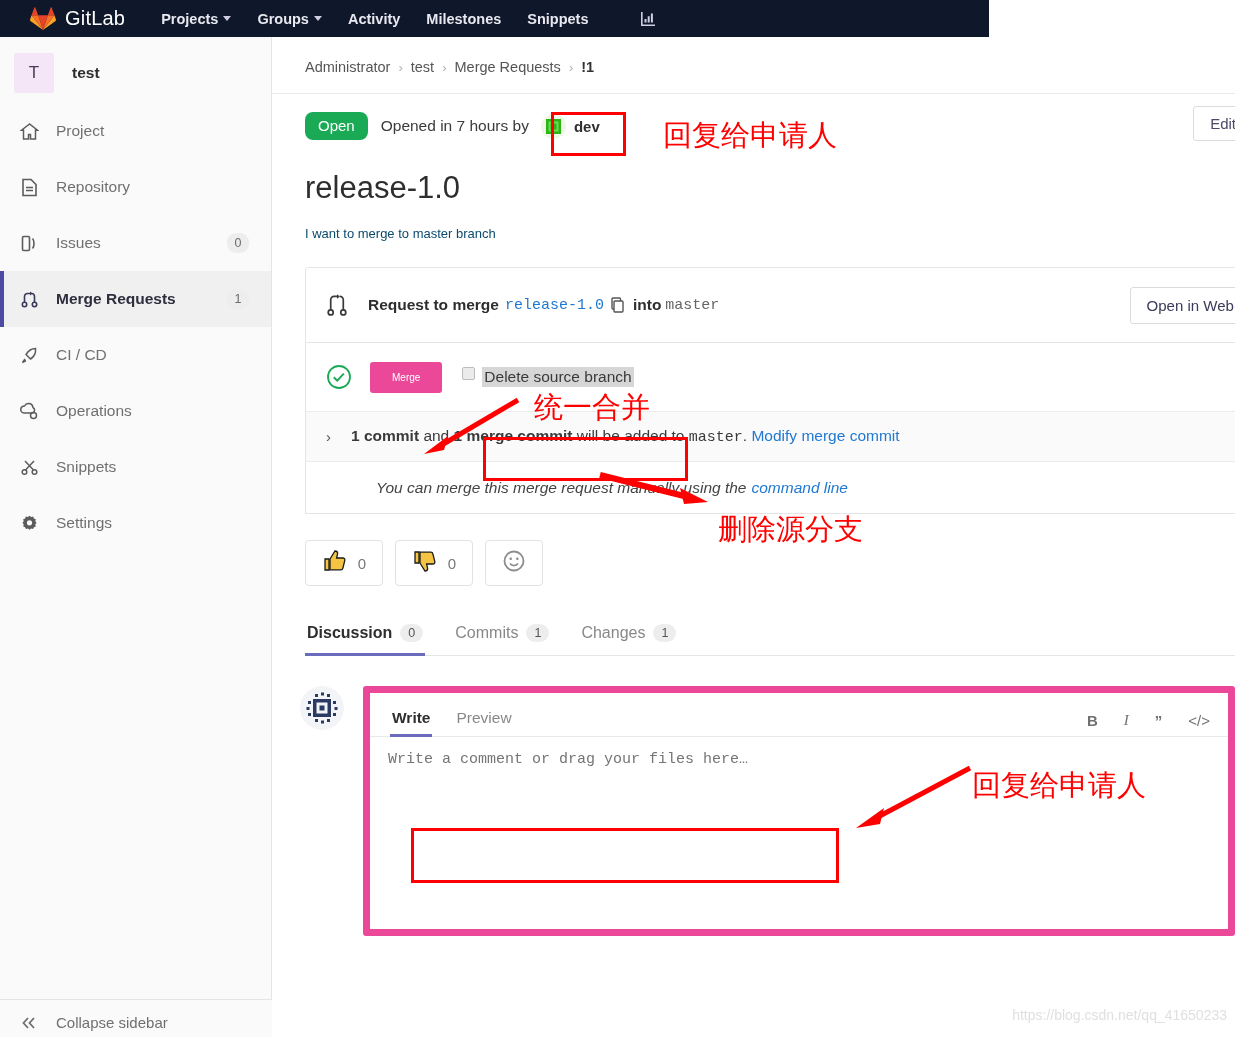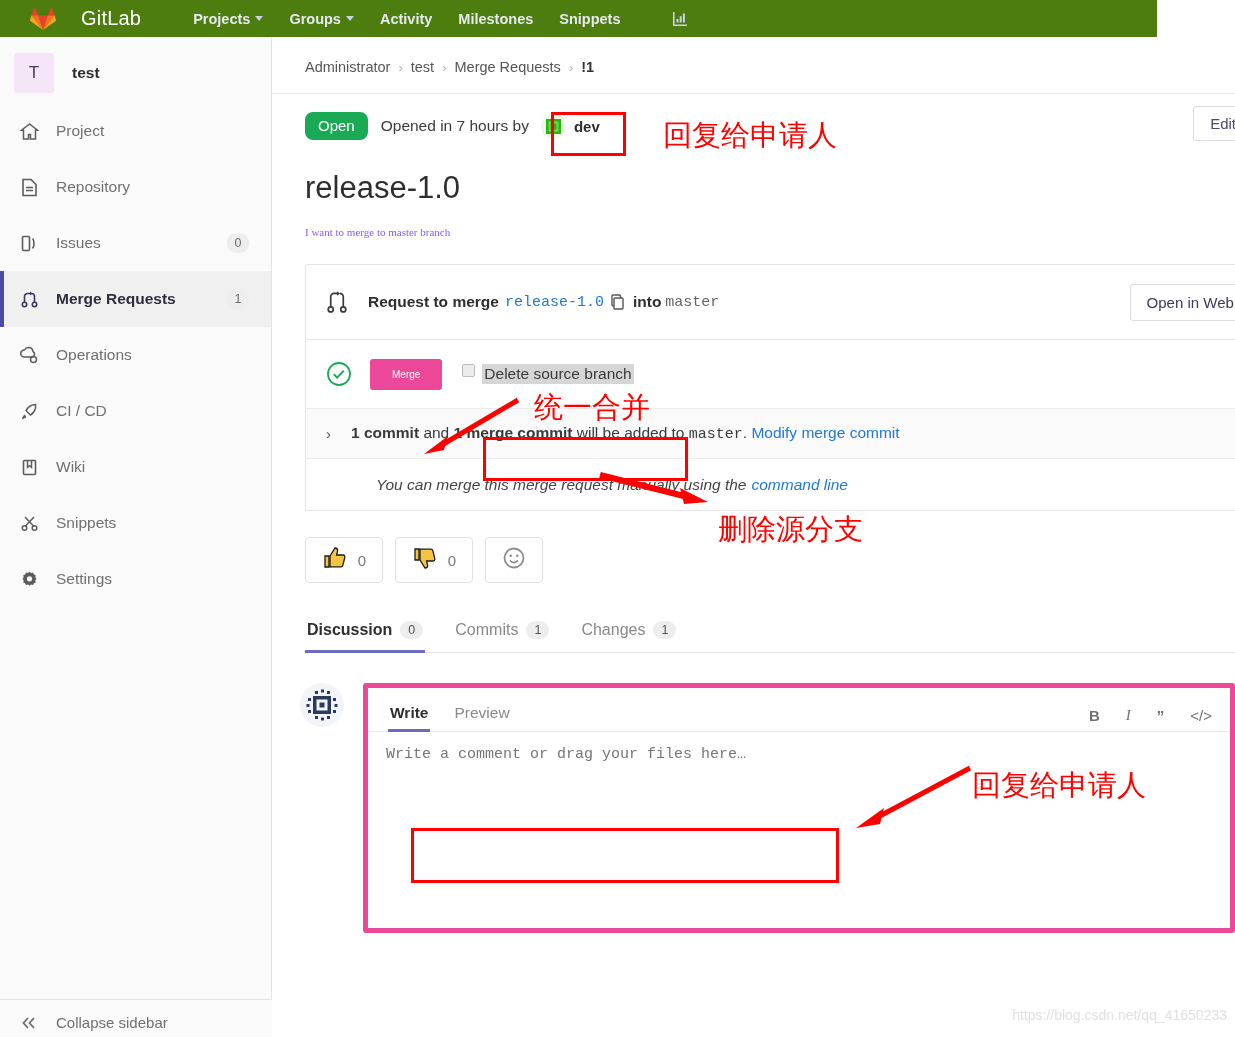--- a/index.html
+++ b/index.html
@@ -5,22 +5,22 @@
   * { box-sizing: border-box; margin: 0; padding: 0; }
   html, body {
     width: 1235px; height: 1037px;
     font-family: "Liberation Sans", sans-serif;
     background: #fff; overflow: hidden;
   }
   #root { position: relative; width: 1235px; height: 1037px; }
 
   
   .navbar {
-    position: absolute; top: 0; left: 0; width: 1157px; height: 37px;
-    background: #4d7c0f; display: flex; align-items: center; gap: 16px;
+    position: absolute; top: 0; left: 0; width: 989px; height: 37px;
+    background: #0f172a; display: flex; align-items: center;
   }
   .gl-logo { margin-left: 30px; width: 26px; height: 24px; position: relative; }
   .brand-text {
     color: #fff; font-size: 20px; margin-left: 9px; letter-spacing: .2px;
   }
   .nav-links { display: flex; align-items: center; margin-left: 36px; gap: 26px; }
   .nav-link {
     color: #e8e8f0; font-size: 14.5px; font-weight: bold; display: flex;
     align-items: center; gap: 5px; cursor: pointer; white-space: nowrap;
   }
@@ -91,21 +91,21 @@
   .dev-chip { display: flex; align-items: center; gap: 8px; margin-left: 12px; }
   .dev-avatar { width: 25px; height: 25px; border-radius: 50%; }
   .dev-name { font-weight: bold; font-size: 15px; color: #2e2e2e; }
   .edit-btn {
     position: absolute; right: -18px; top: 12px; border: 1px solid #dcdcdc;
     background: #fff; border-radius: 3px; padding: 8px 16px; font-size: 15px;
     color: #4a4a6a; cursor: pointer;
   }
 
   .mr-title { font-size: 31px; color: #2e2e2e; padding: 14px 0 0 33px; font-weight: normal; }
-  .mr-desc { font-size: 11px; color: #8b5cf6; padding: 20px 0 0 33px; font-family: Liberation Serif, serif; }
+  .mr-desc { font-size: 13px; color: #0c4a6e; padding: 20px 0 0 33px; }
 
   
   .widget { margin: 26px 0 0 33px; width: 990px; }
   .widget-head {
     border: 1px solid #e5e5e5; border-radius: 3px 3px 0 0; background: #fff;
     height: 76px; display: flex; align-items: center; padding: 0 20px;
     position: relative;
   }
   .mr-icon { width: 22px; height: 24px; margin-right: 20px; }
   .w-bold { font-weight: bold; font-size: 15.5px; color: #2e2e2e; }
@@ -175,21 +175,21 @@
   }
   .tab-badge {
     background: #ededed; color: #555; border-radius: 9px; font-size: 12.5px;
     font-weight: normal; padding: 2px 8px; min-width: 21px; text-align: center;
   }
 
   
   .comment-wrap { display: flex; margin: 30px 0 0 28px; }
   .user-avatar { width: 44px; height: 44px; border-radius: 50%; flex: 0 0 44px; }
   .comment-box {
-    margin-left: 19px; border: 5px solid #ec4899; border-radius: 3px;
+    margin-left: 19px; border: 7px solid #ec4899; border-radius: 3px;
     width: 890px; height: 250px; background: #fff; position: relative;
   }
   .cb-tabs {
     display: flex; align-items: flex-end; gap: 22px; padding: 10px 0 0 20px;
     border-bottom: 1px solid #e9e9e9; position: relative;
   }
   .cb-tab { padding: 6px 2px 9px; font-size: 15.5px; color: #888; cursor: pointer; position: relative; }
   .cb-tab.active { color: #2e2e2e; font-weight: bold; }
   .cb-tab.active::after {
     content: ""; position: absolute; left: 0; right: 0; bottom: -1px; height: 3px;
@@ -305,47 +305,38 @@
           <path d="M4.5 12V6.5a3 3 0 013-3h4M14.5 12V6.5a3 3 0 00-3-3" fill="none" stroke="#3a3a5c" stroke-width="1.6"></path>
           <path d="M10 1.5l2.5 2-2.5 2z" fill="#3a3a5c"></path>
         </svg>
       </span>
       <span>Merge Requests</span>
       <span class="side-badge">1</span>
     </div>
 
     <div class="side-item">
       <span class="side-icon">
+        <svg width="19" height="19" viewBox="0 0 19 19">
+            <path d="M15.5 2.5c-4 0-7 2-9.5 6l4.5 4.5c4-2.5 5.5-6 5-10.5z" fill="none" stroke="#5c5c5c" stroke-width="1.5"></path>
+            <path d="M5 13l-2.5 3.5L6 14.5" fill="none" stroke="#5c5c5c" stroke-width="1.5"></path>
+          </svg>
+      </span>
+      <span>CI / CD</span>
+    </div>
+
+    <div class="side-item">
+      <span class="side-icon">
         <svg width="20" height="19" viewBox="0 0 20 19">
             <path d="M5 11a3.5 3.5 0 01.5-7 4.5 4.5 0 018.5 1.5 3 3 0 01-.5 5.5H5z" fill="none" stroke="#5c5c5c" stroke-width="1.5"></path>
             <circle cx="14.5" cy="13.5" r="3" fill="none" stroke="#5c5c5c" stroke-width="1.5"></circle>
           </svg>
       </span>
       <span>Operations</span>
     </div>
 
-    <div class="side-item">
-      <span class="side-icon">
-        <svg width="19" height="19" viewBox="0 0 19 19">
-            <path d="M15.5 2.5c-4 0-7 2-9.5 6l4.5 4.5c4-2.5 5.5-6 5-10.5z" fill="none" stroke="#5c5c5c" stroke-width="1.5"></path>
-            <path d="M5 13l-2.5 3.5L6 14.5" fill="none" stroke="#5c5c5c" stroke-width="1.5"></path>
-          </svg>
-      </span>
-      <span>CI / CD</span>
-    </div>
-
-    <div class="side-item">
-      <span class="side-icon">
-        <svg width="17" height="19" viewBox="0 0 17 19">
-            <rect x="2.5" y="2.5" width="12" height="14" rx="1" fill="none" stroke="#5c5c5c" stroke-width="1.6"></rect>
-            <path d="M6.5 2.5v7l2-1.7 2 1.7v-7" fill="none" stroke="#5c5c5c" stroke-width="1.5"></path>
-          </svg>
-      </span>
-      <span>Wiki</span>
-    </div>
 
     <div class="side-item">
       <span class="side-icon">
         <svg width="19" height="19" viewBox="0 0 19 19">
             <circle cx="4.5" cy="14" r="2.3" fill="none" stroke="#5c5c5c" stroke-width="1.5"></circle>
             <circle cx="14.5" cy="14" r="2.3" fill="none" stroke="#5c5c5c" stroke-width="1.5"></circle>
             <path d="M5.5 12L14 3M13.5 12L5 3" stroke="#5c5c5c" stroke-width="1.5"></path>
           </svg>
       </span>
       <span>Snippets</span>

